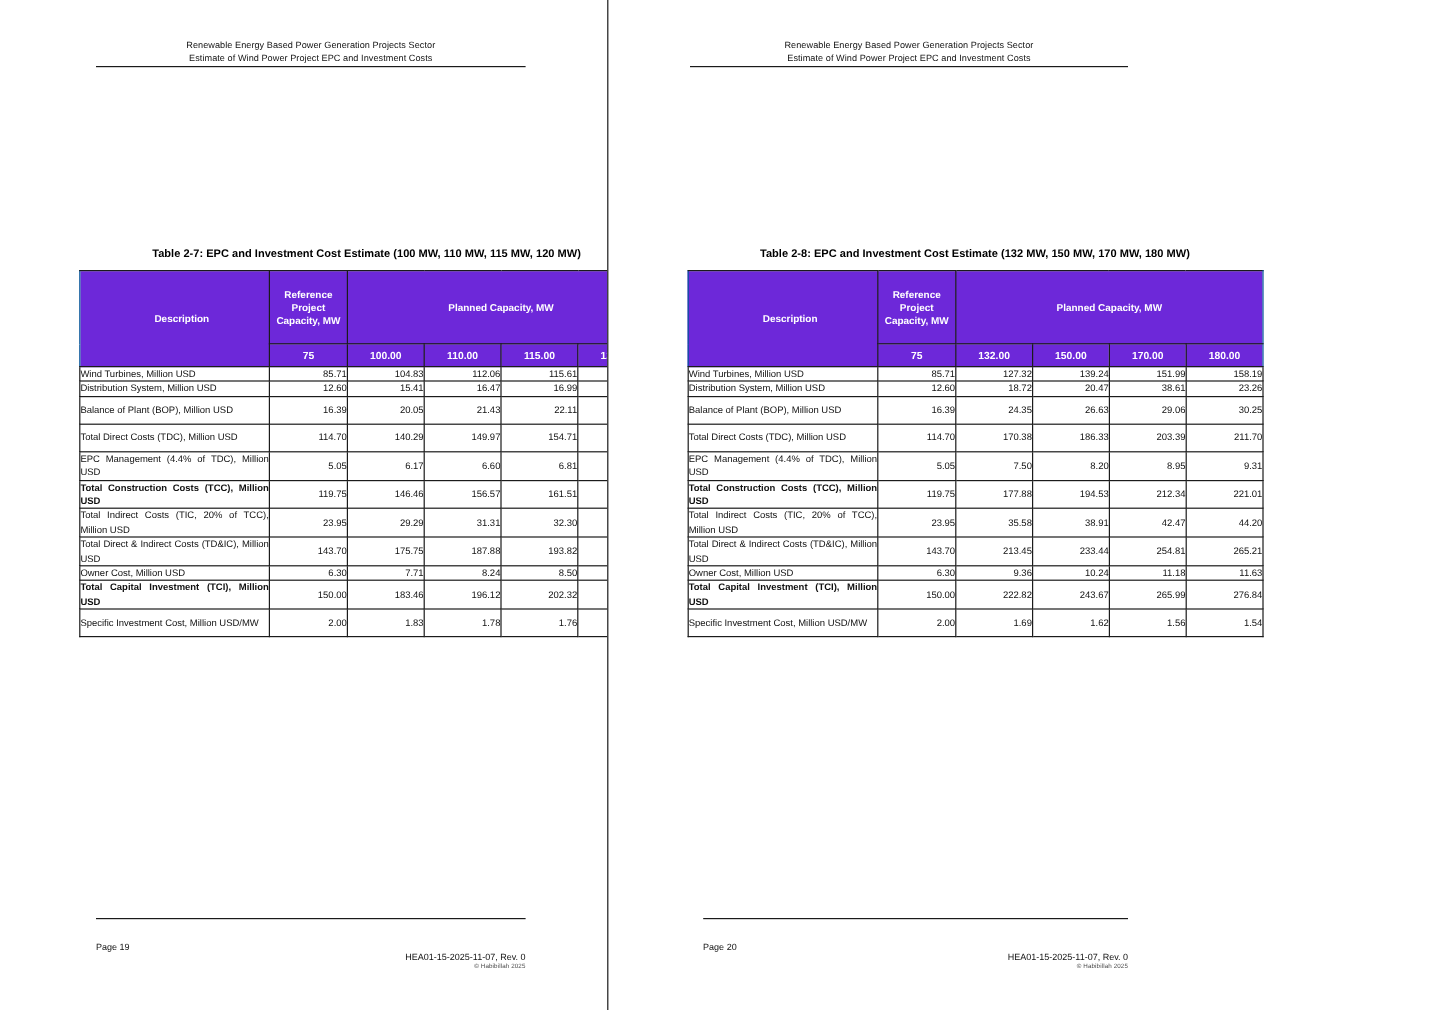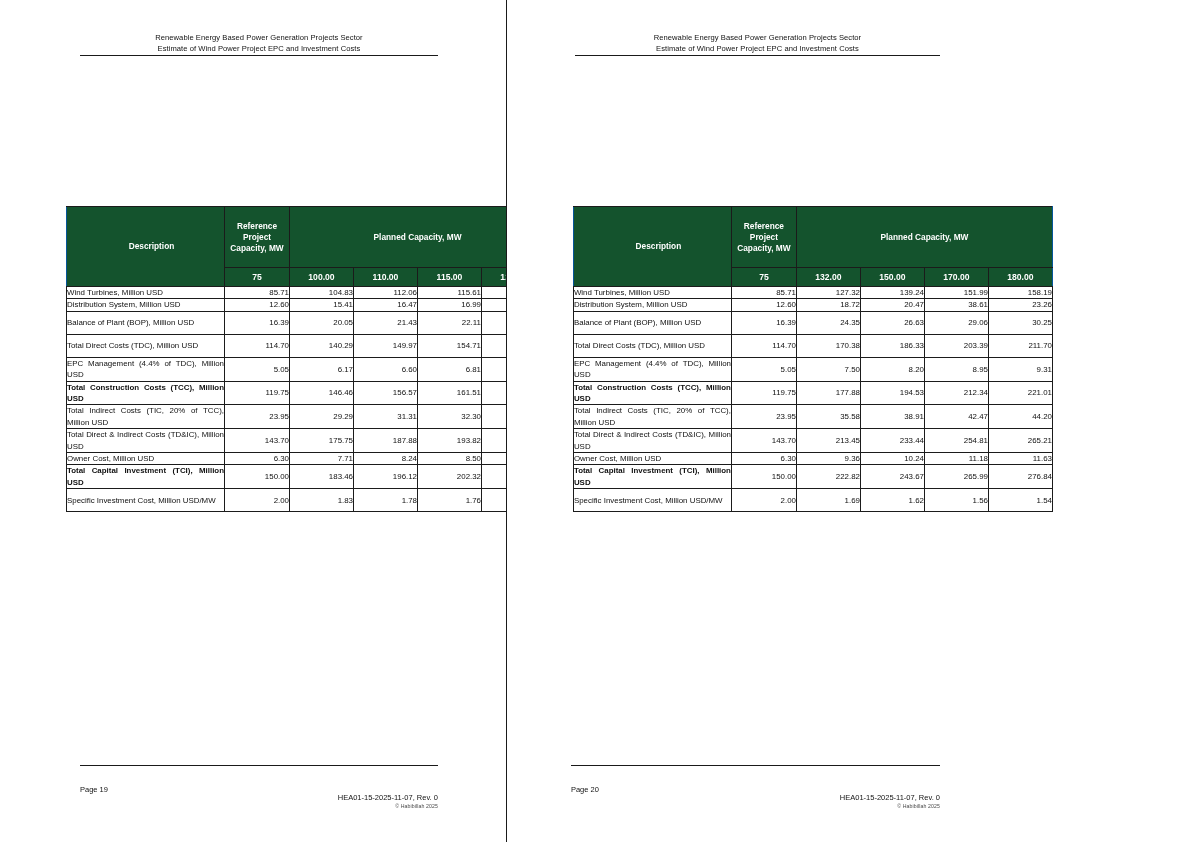--- a/index.html
+++ b/index.html
@@ -83,21 +83,21 @@
   table.cost col.c-desc  { width: 158px; }
   table.cost col.c-ref   { width: 65px; }
   table.cost col.c-pl    { width: 64px; }
 
   table.cost th, table.cost td {
     border: 0.9px solid #1b1b1b;
     padding: 0;
     vertical-align: middle;
   }
   thead th {
-    background: #14532d;
+    background: #6d28d9;
     color: #ffffff;
     font-size: 8.3px;
     font-weight: bold;
     line-height: 11px;
     text-align: center;
     border-color: #ffffff;
   }
   thead th.hd-desc {
     height: 60px;
     border-left-color: #05559A;
@@ -135,21 +135,21 @@
   
   .pg-footer {
     position: absolute;
     left: 80px;
     right: 68px;
     bottom: 32px;
     border-top: 1.1px solid #1a1a1a;
     padding-top: 3px;
   }
   .page.right .pg-footer {
-    left: 64px;
+    left: 79px;
     right: 72px;
   }
   .foot-row {
     display: flex;
     justify-content: space-between;
     align-items: center;
   }
   .foot-left {
     font-size: 7.5px;
     line-height: 10px;
@@ -179,20 +179,21 @@
 <div class="spread">
 
   <div class="page left">
 
     <div class="pg-header">
       <div class="pg-header-line">Renewable Energy Based Power Generation Projects Sector</div>
       <div class="pg-header-line">Estimate of Wind Power Project EPC and Investment Costs</div>
     </div>
 
     <div class="table-block">
+      <div class="table-caption">Table 2-7: EPC and Investment Cost Estimate (100 MW, 110 MW, 115 MW, 120 MW)</div>
       <table class="cost">
         <colgroup>
           <col class="c-desc">
             <col class="c-ref">
           <col class="c-pl">
             <col class="c-pl">
             <col class="c-pl">
             <col class="c-pl">
         </colgroup>
         <thead>
@@ -314,20 +315,21 @@
   </div>
 
   <div class="page right">
 
     <div class="pg-header">
       <div class="pg-header-line">Renewable Energy Based Power Generation Projects Sector</div>
       <div class="pg-header-line">Estimate of Wind Power Project EPC and Investment Costs</div>
     </div>
 
     <div class="table-block">
+      <div class="table-caption">Table 2-8: EPC and Investment Cost Estimate (132 MW, 150 MW, 170 MW, 180 MW)</div>
       <table class="cost">
         <colgroup>
           <col class="c-desc">
             <col class="c-ref">
           <col class="c-pl">
             <col class="c-pl">
             <col class="c-pl">
             <col class="c-pl">
         </colgroup>
         <thead>

